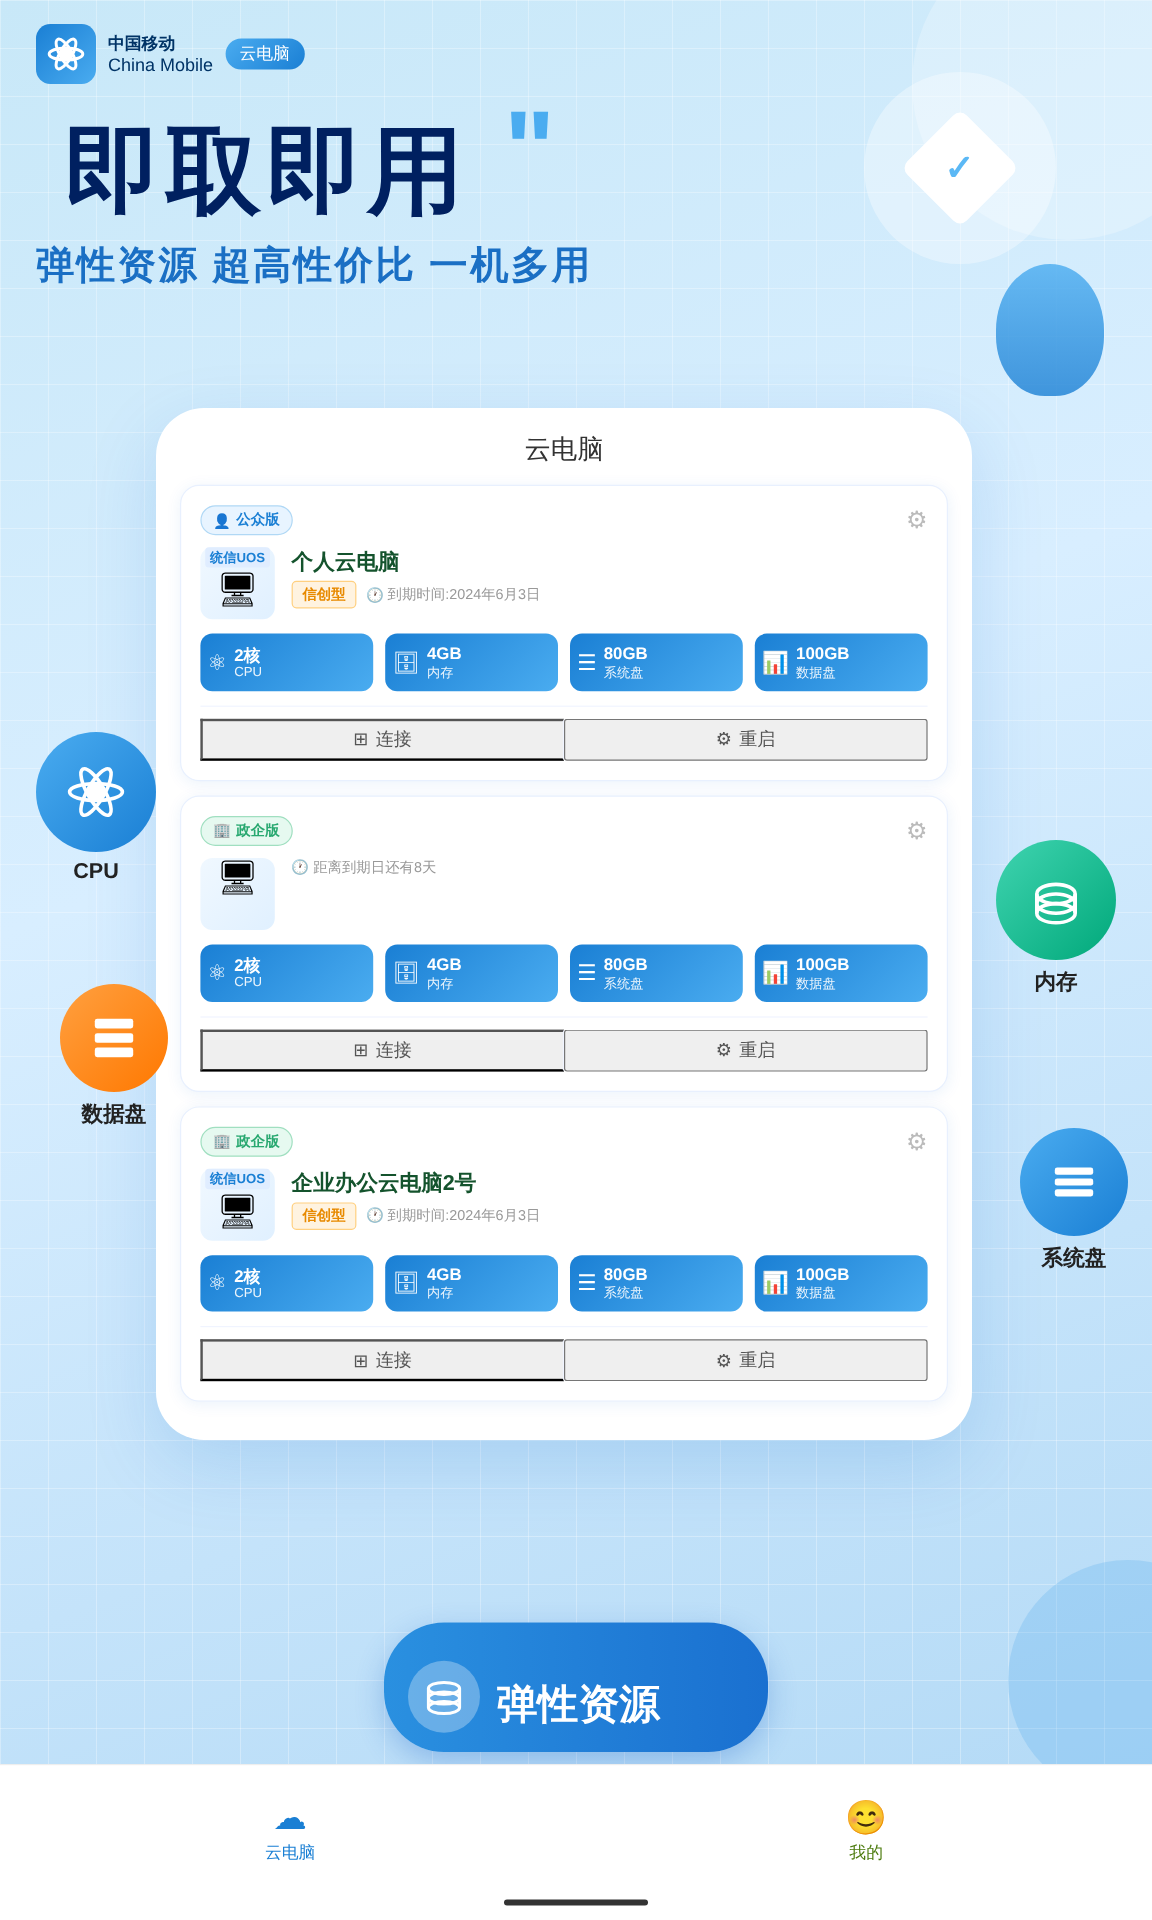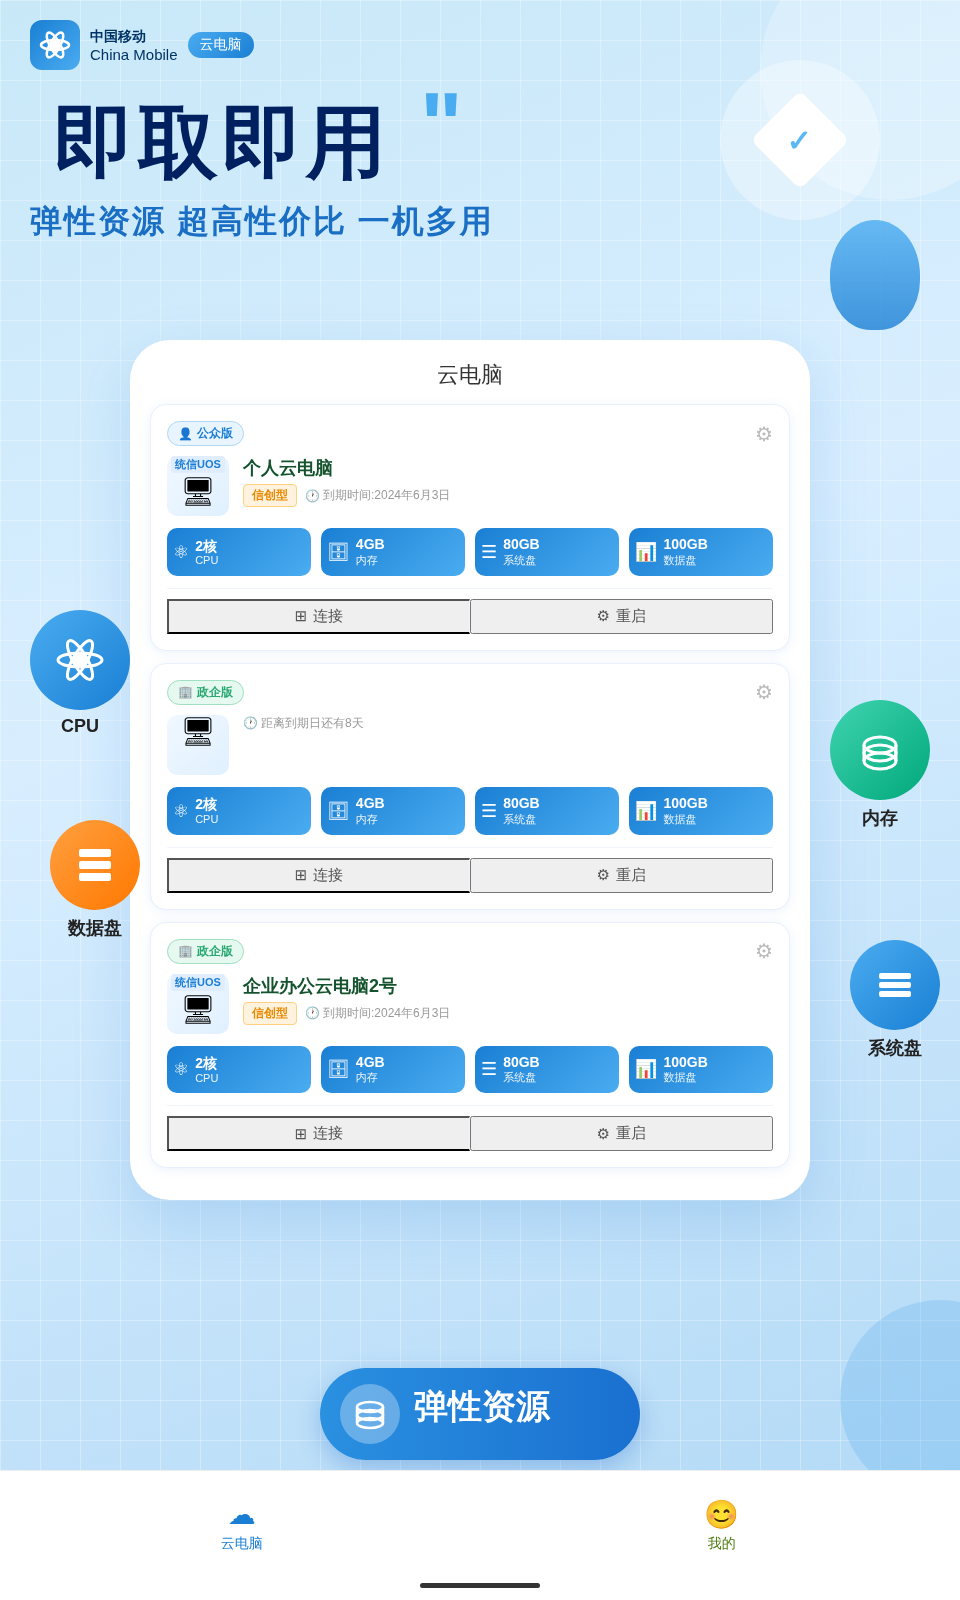--- a/index.html
+++ b/index.html
@@ -247,22 +247,22 @@
     }
 
     
     .elastic-btn {
       position: absolute;
       bottom: 140px;
       left: 50%;
       transform: translateX(-50%);
       background: linear-gradient(90deg, #2a90e0, #1a70d0);
       border-radius: 50px;
-      padding: 16px 60px 16px 20px;
-      display: flex; align-items: flex-start; gap: 14px;
+      padding: 32px 60px 16px 20px;
+      display: flex; align-items: flex-end; gap: 14px;
       box-shadow: 0 8px 24px rgba(30,100,200,0.3);
       cursor: pointer;
       min-width: 320px;
     }
     .elastic-icon-circle {
       width: 60px; height: 60px;
       background: rgba(255,255,255,0.3);
       border-radius: 50%;
       display: flex; align-items: center; justify-content: center;
       font-size: 26px; color: white;

